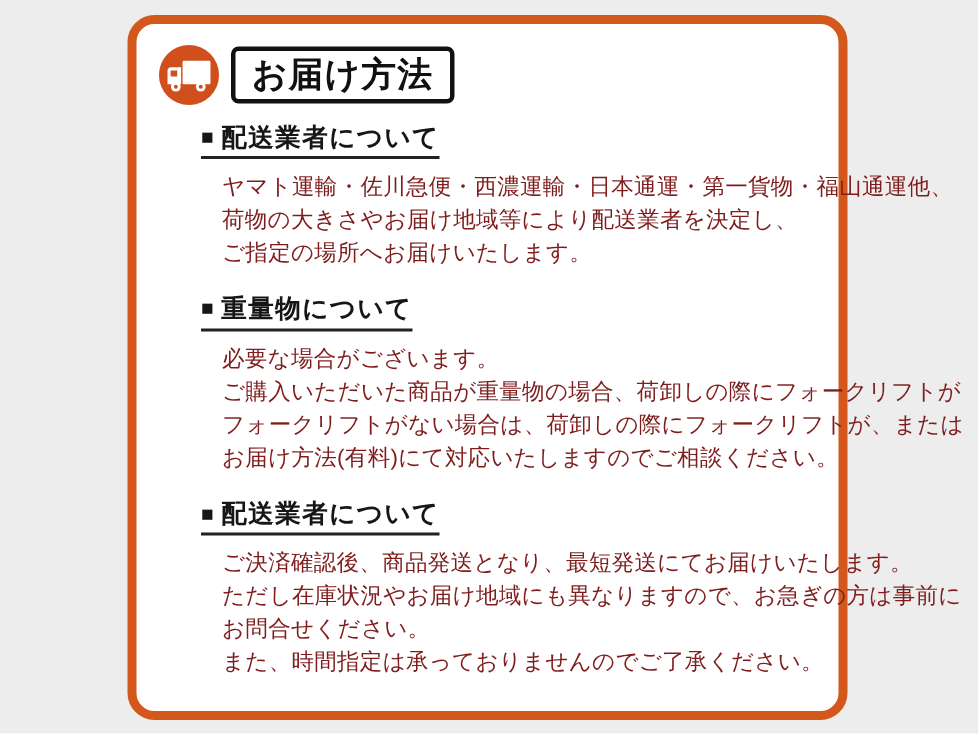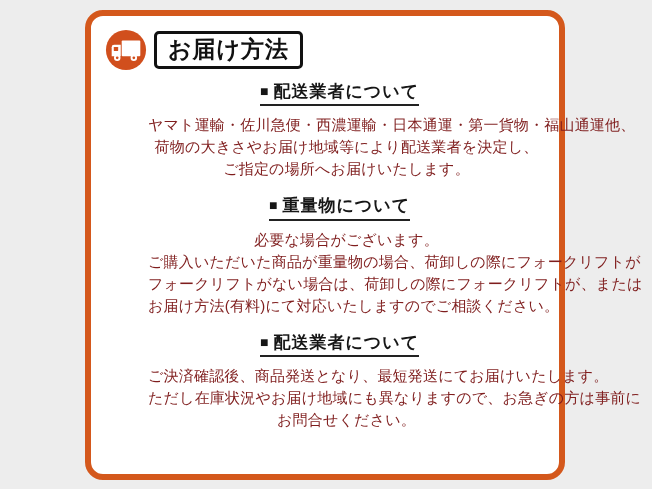--- a/index.html
+++ b/index.html
@@ -11,21 +11,20 @@
     color:#1c1c1c;
     overflow:hidden;
   }
   .card{
     position:absolute;left:85px;top:10px;
     width:480px;height:470px;
     box-sizing:border-box;
     background:#ffffff;
     border:6px solid #d4581c;
     border-radius:18px;
-    text-align:center;
   }
   .card-inner{padding:11px 14px 0 14px;}
   .header{display:flex;align-items:center;gap:7px;height:46px;}
   .icon-circle{width:42px;height:42px;flex:0 0 auto;}
   .title-box{
     display:inline-block;
     border:3px solid #111111;
     border-radius:5px;
     padding:2px 11px 3px 11px;
     font-size:23px;
@@ -110,18 +109,19 @@
       </div>
 
       <div class="section">
         <div class="section-heading">
           <span class="marker">■</span><span>配送業者について</span>
         </div>
         <div class="section-body">
           <div class="text-line">ご決済確認後、商品発送となり、最短発送にてお届けいたします。</div>
           <div class="text-line">ただし在庫状況やお届け地域にも異なりますので、お急ぎの方は事前に</div>
           <div class="text-line">お問合せください。</div>
+          <div class="text-line">また、時間指定は承っておりませんのでご了承ください。</div>
         </div>
       </div>
 
     </div>
   </div>
 </div>
 
 </body></html>

